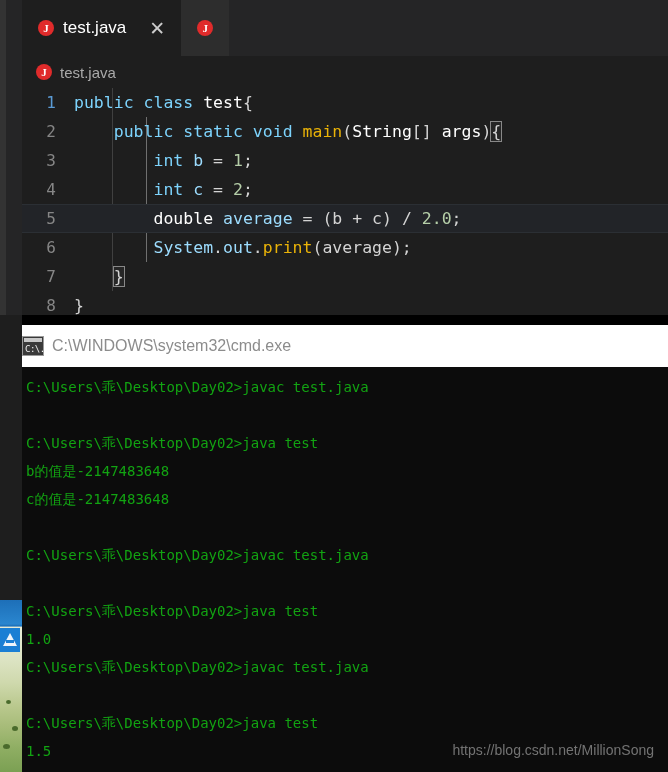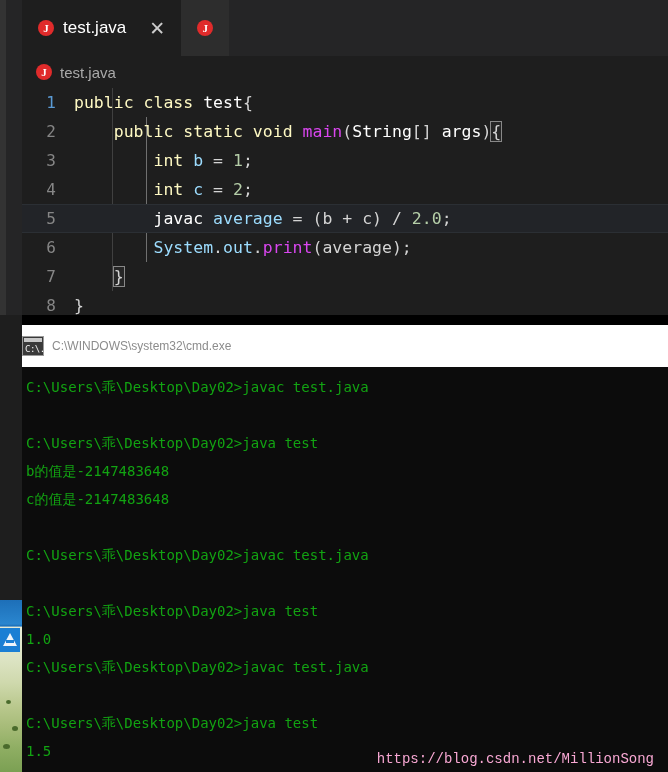--- a/index.html
+++ b/index.html
@@ -98,23 +98,23 @@
     border-top: 1px solid #2b2f34;
     border-bottom: 1px solid #2b2f34;
   }
   .gutter {
     width: 52px; flex: 0 0 52px; text-align: right; padding-right: 18px;
     color: #868686; font-family: "DejaVu Sans Mono", monospace; font-size: 16px;
   }
   .gutter.hl { color: #5b9bd5; }
   .code-text { position: relative; white-space: pre; color: #d4d4d4; }
 
-  .kw   { color: #fef9c3; }  
+  .kw   { color: #7dd3fc; }  
   .typ  { color: #ffffff; }  
-  .fn   { color: #d946ef; }  
+  .fn   { color: #eab308; }  
   .num  { color: #b5cea8; }  
   .pln  { color: #d4d4d4; }
   .var  { color: #9cdcfe; }  
   .brk  { color: #d4d4d4; }
 
   .bracket-box {
     outline: 1px solid #888888; background: rgba(255,255,255,0.04);
     padding: 0 0px;
   }
 
@@ -142,40 +142,40 @@
   .cmd-icon-bar {
     position: absolute; top: 1px; left: 1px; right: 1px; height: 4px;
     background: #c8c8c8;
   }
   .cmd-icon-txt {
     position: absolute; left: 2px; bottom: 1px;
     color: #f0f0f0; font-family: "DejaVu Sans Mono", monospace;
     font-size: 9px; line-height: 1; letter-spacing: -0.5px;
   }
   .cmd-title-text {
-    color: #8c8c8c; font-size: 12px; margin-left: 8px;
+    color: #8c8c8c; font-size: 16px; margin-left: 8px;
     font-family: "Liberation Sans", sans-serif;
   }
   .cmd-body {
     position: absolute; left: 0; top: 52px; width: 646px; height: 405px;
     background: #0c0c0c;
     padding: 6px 0 0 4px;
   }
   .cmd-line {
     font-family: "DejaVu Sans Mono", monospace;
     font-size: 14px; line-height: 28px; color: #12a312;
     white-space: pre; height: 28px;
   }
   .cmd-line.blank { color: transparent; }
 
   
   .watermark {
-    position: absolute; right: 14px; bottom: 5px;
-    color: #f9a8d4; font-size: 14px;
-    font-family: Liberation Mono, monospace;
+    position: absolute; right: 14px; bottom: 14px;
+    color: #737373; font-size: 14px;
+    font-family: Liberation Sans, sans-serif;
   }
 </style>
 </head>
 <body>
 
 <div id="root">
 
   <div class="wallpaper-strip"></div>
   <div class="wall-icon"></div>
   <div class="wall-speck" style="left:6px;top:700px;width:5px;height:4px;"></div>
@@ -216,21 +216,21 @@
         <div class="code-row">
           <div class="gutter">3</div>
           <div class="code-text"><span class="pln">        </span><span class="kw">int</span><span class="pln"> </span><span class="var">b</span><span class="pln"> = </span><span class="num">1</span><span class="pln">;</span></div>
         </div>
         <div class="code-row">
           <div class="gutter">4</div>
           <div class="code-text"><span class="pln">        </span><span class="kw">int</span><span class="pln"> </span><span class="var">c</span><span class="pln"> = </span><span class="num">2</span><span class="pln">;</span></div>
         </div>
         <div class="code-row current">
           <div class="gutter">5</div>
-          <div class="code-text"><span class="pln">        </span><span class="typ">javac</span><span class="pln"> </span><span class="var">average</span><span class="pln"> = (</span><span class="pln">b</span><span class="pln"> + </span><span class="pln">c</span><span class="pln">) / </span><span class="num">2.0</span><span class="pln">;</span></div>
+          <div class="code-text"><span class="pln">        </span><span class="typ">double</span><span class="pln"> </span><span class="var">average</span><span class="pln"> = (</span><span class="pln">b</span><span class="pln"> + </span><span class="pln">c</span><span class="pln">) / </span><span class="num">2.0</span><span class="pln">;</span></div>
         </div>
         <div class="code-row">
           <div class="gutter">6</div>
           <div class="code-text"><span class="pln">        </span><span class="var">System</span><span class="pln">.</span><span class="var">out</span><span class="pln">.</span><span class="fn">print</span><span class="brk">(</span><span class="pln">average</span><span class="pln">);</span></div>
         </div>
         <div class="code-row">
           <div class="gutter">7</div>
           <div class="code-text"><span class="pln">    </span><span class="brk bracket-box">}</span></div>
         </div>
         <div class="code-row">

